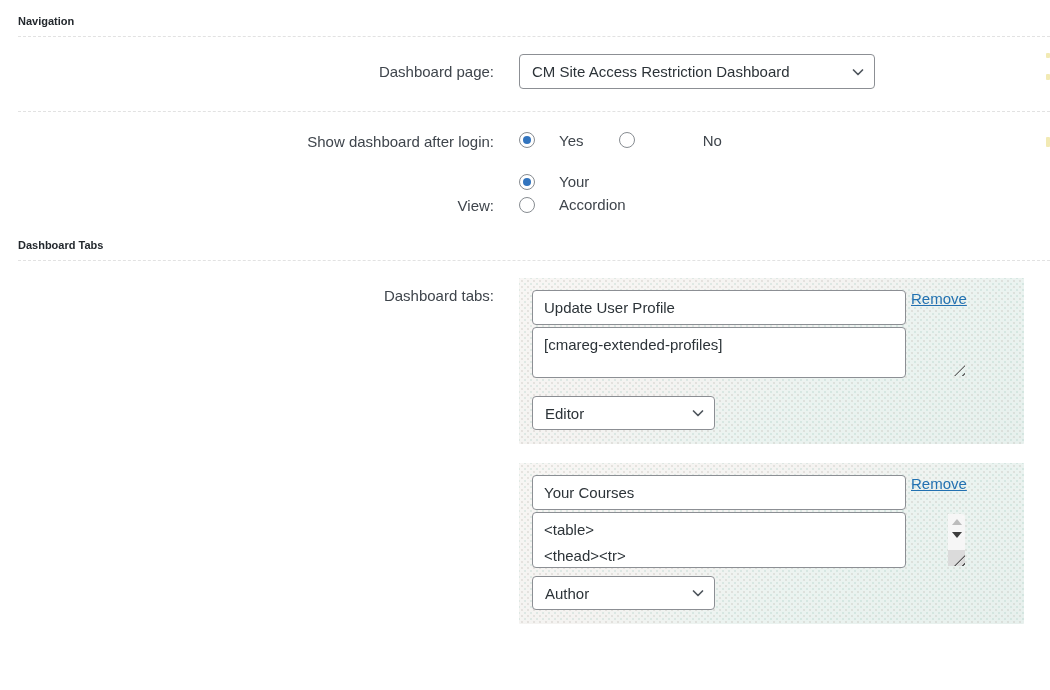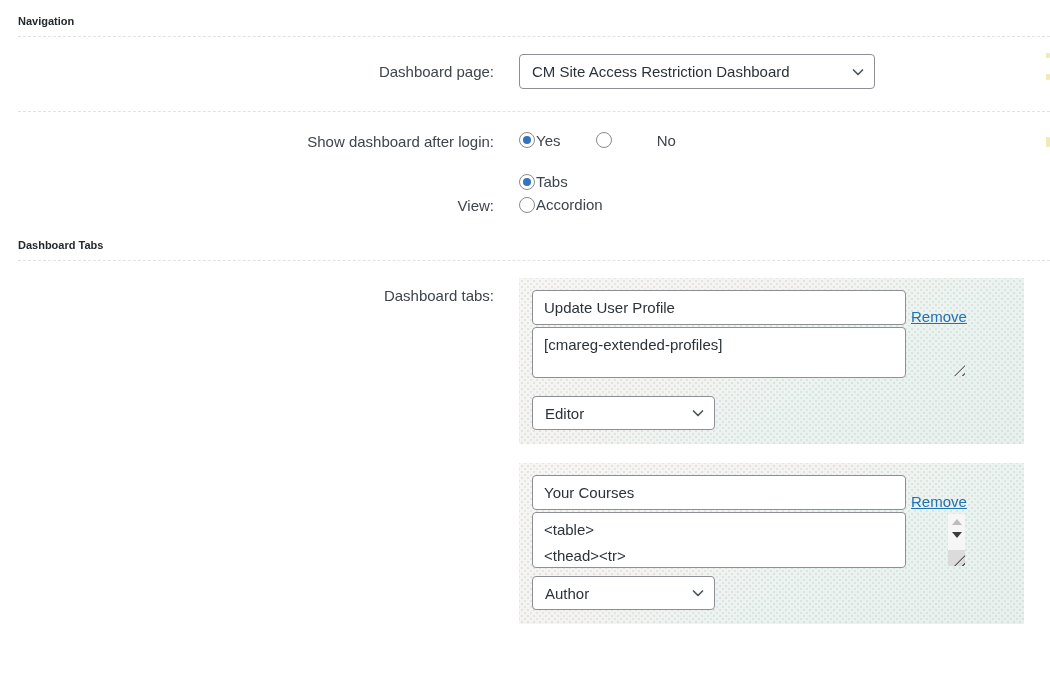--- a/index.html
+++ b/index.html
@@ -46,38 +46,38 @@
   
   .radio-option { display: inline-flex; align-items: center; cursor: pointer; color: #3f454c; }
   .radio {
     width: 16px; height: 16px; border: 1px solid #878c91; border-radius: 50%;
     background: #fff; display: inline-block; position: relative; flex: none;
   }
   .radio.checked::after {
     content: ""; position: absolute; left: 3px; top: 3px; right: 3px; bottom: 3px;
     background: #3274be; border-radius: 50%;
   }
-  .radio-option .opt-label { margin-left: 1px; }
+  .radio-option .opt-label { margin-left: 24px; }
   .radio-inline .radio-option + .radio-option { margin-left: 31px; gap: 44px; }
   .radio-stack .radio-option { display: flex; height: 23px; }
 
   
   .tab-card {
     width: 505px; padding: 12px 13px 14px 13px; border-radius: 1px;
     background-color: #f4f3f2;
     background-image:
       radial-gradient(rgba(185,178,170,0.28) 1px, transparent 1.1px),
       radial-gradient(rgba(130,185,170,0.20) 1px, transparent 1.1px),
       linear-gradient(150deg, #f8f6f4 0%, #f4f3f1 42%, #ebf3f0 62%, #e7f0ed 100%);
     background-size: 6px 6px, 6px 6px, 100% 100%;
     background-position: 0 0, 3px 3px, 0 0;
   }
   .tab-card + .tab-card { margin-top: 19px; }
 
-  .tab-title-row { display: flex; align-items: flex-end; }
+  .tab-title-row { display: flex; align-items: flex-start; }
   .wp-input {
     width: 374px; height: 35px; background: #fff; border: 1px solid #8c8f94;
     border-radius: 4px; padding: 0 11px; font: inherit; color: #2c3338; outline: none;
   }
   .remove-link { color: #2271b1; text-decoration: underline; margin-left: 5px; cursor: pointer; }
 
   .ta-wrap { position: relative; margin-top: 2px; width: 435px; }
   .wp-textarea {
     display: block; width: 374px; background: #fff; border: 1px solid #8c8f94;
     border-radius: 4px; padding: 4px 11px; font: inherit; color: #2c3338;
@@ -143,21 +143,21 @@
       </label>
     </div>
   </div>
 
 
   <div class="row row-view">
     <div class="row-label">View:</div>
     <div class="row-control radio-stack">
       <label class="radio-option">
         <span class="radio checked"></span>
-        <span class="opt-label">Tabs</span>
+        <span class="opt-label">Your</span>
       </label>
       <label class="radio-option">
         <span class="radio"></span>
         <span class="opt-label">Accordion</span>
       </label>
     </div>
   </div>
 
   <h2 class="section-title mt-tabs">Dashboard Tabs</h2>
 

